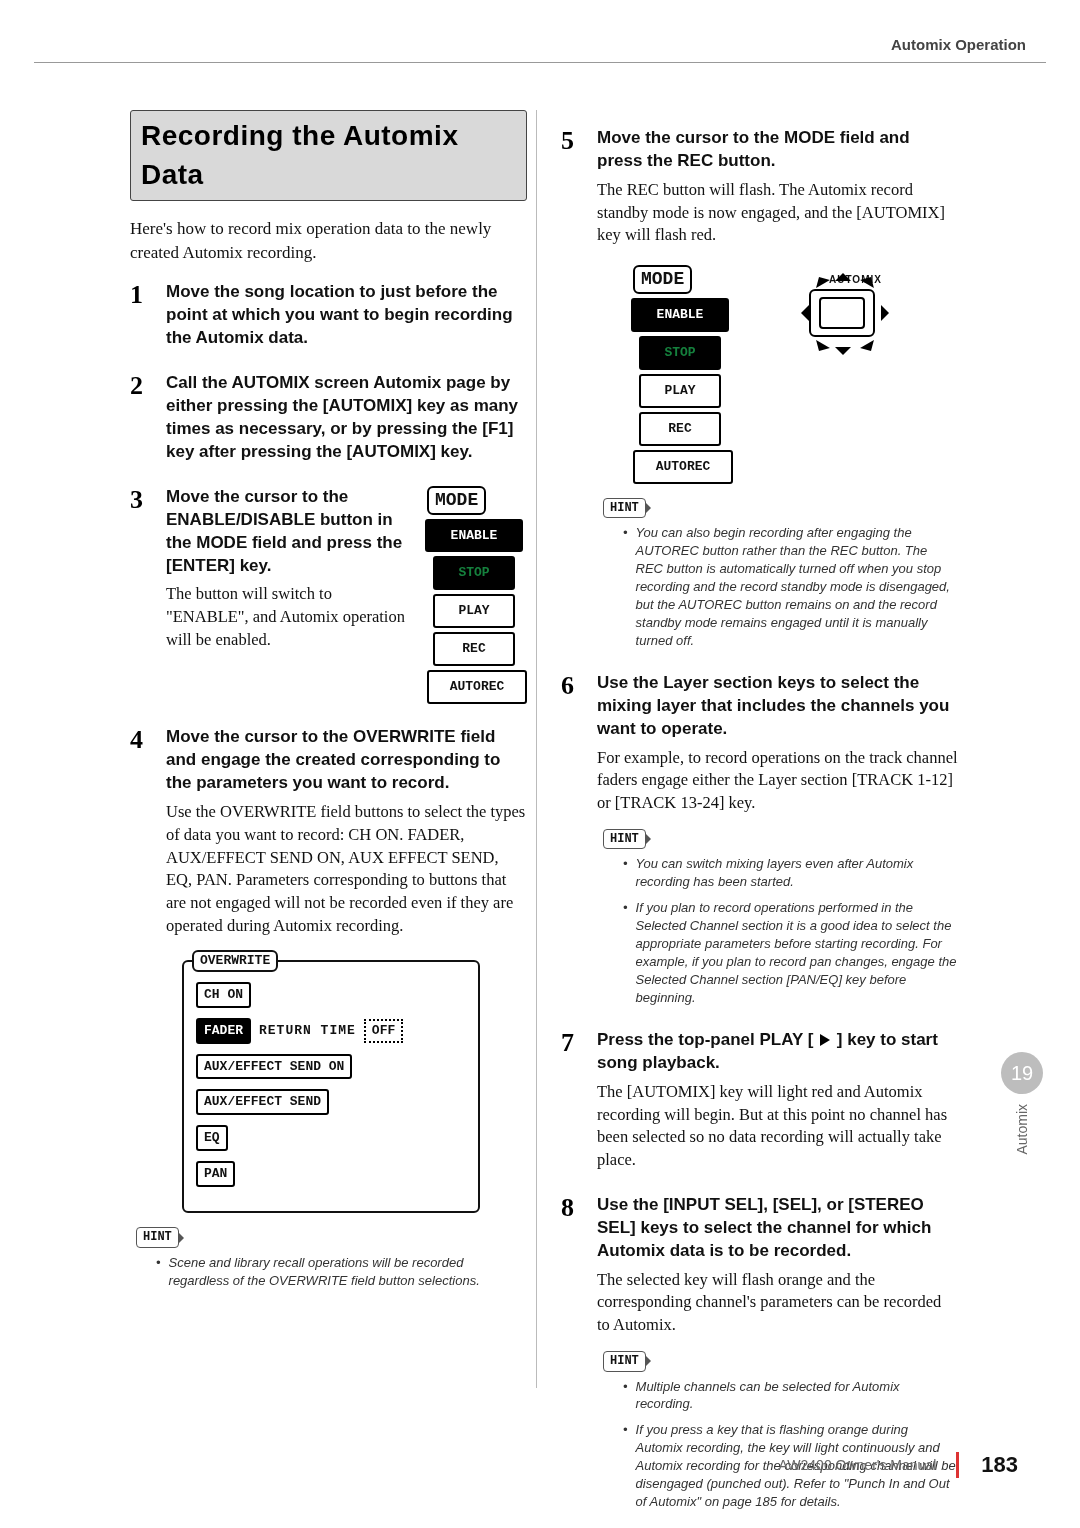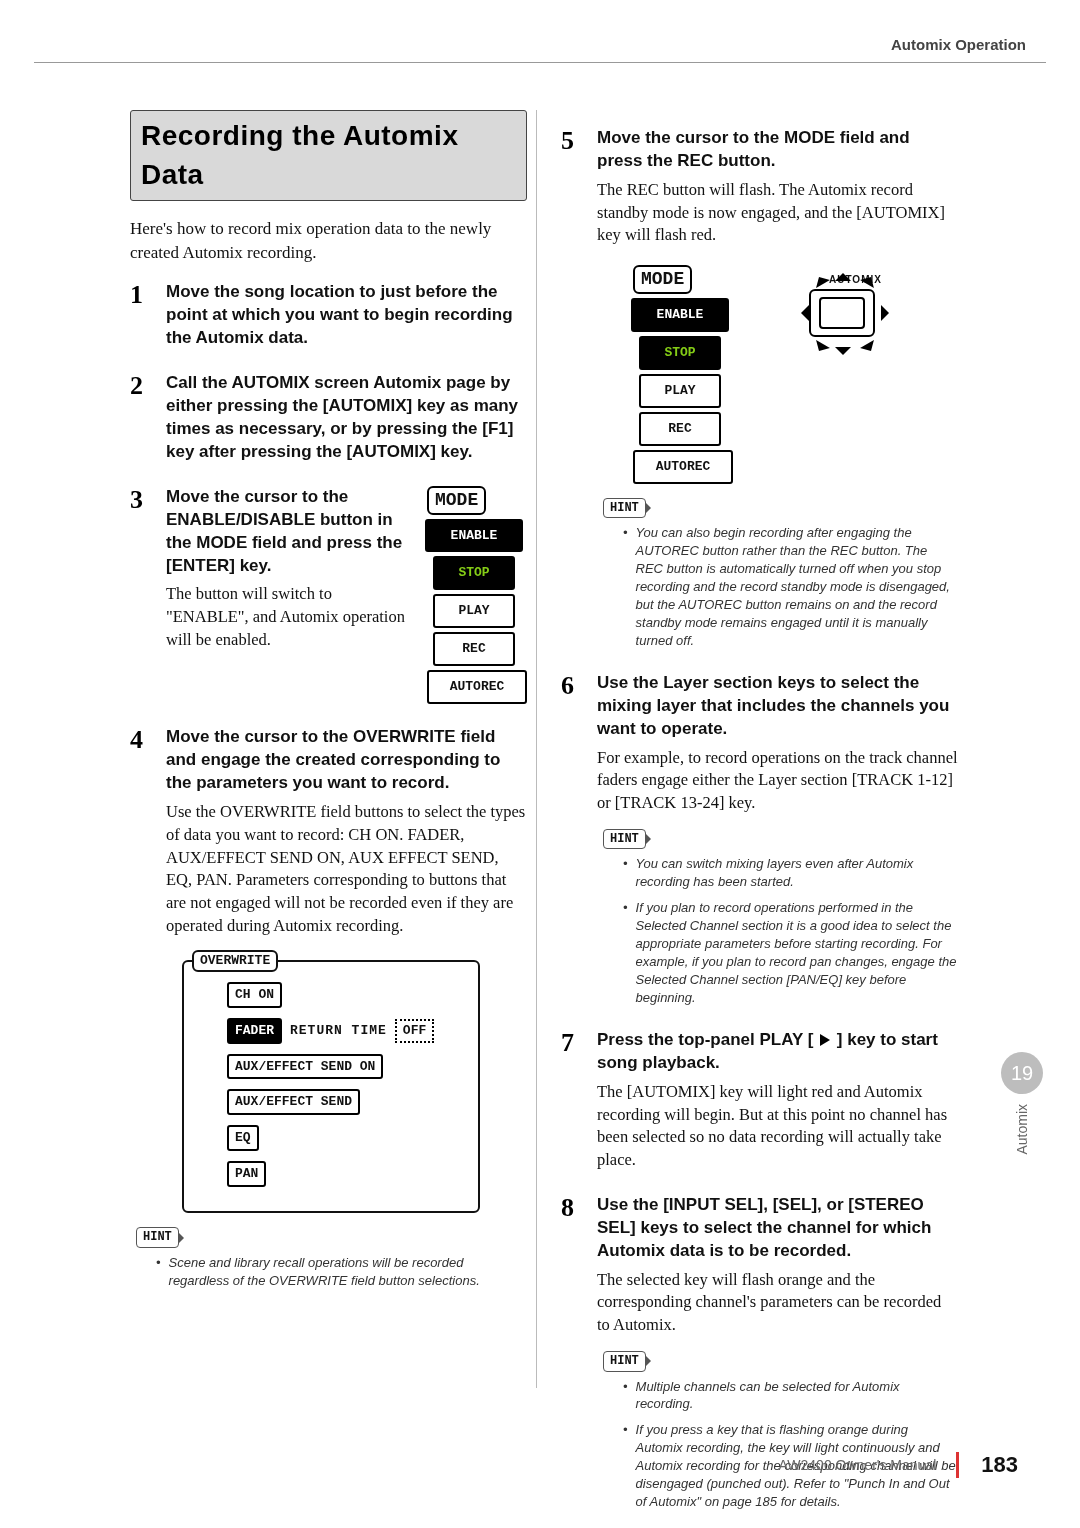--- a/index.html
+++ b/index.html
@@ -21,29 +21,29 @@
   .step-title { font-family: Arial, Helvetica, sans-serif; font-weight: 700; font-size: 17px; line-height: 1.35; }
   .step-body { font-family: "Times New Roman", serif; font-size: 16.5px; margin-top: 6px; }
   .step-wrap { display: flex; gap: 12px; }
   .step-texts { flex: 1 1 auto; }
   
   .mode-panel { display: inline-block; width: 110px; }
   .mode-tab { display: inline-block; border: 2px solid #000; background: #fff; font-family: "Courier New", monospace; font-size: 18px; font-weight: 700; padding: 0 6px; border-radius: 6px; margin-left: 2px; }
   .mode-panel .stack { display: flex; flex-direction: column; gap: 4px; margin-top: 4px; }
   .mode-btn, .mode-autorec { border: 2px solid #000; font-family: "Courier New", monospace; font-size: 13px; font-weight: 700; text-align: center; padding: 6px 4px; border-radius: 3px; }
   .mode-btn.enable { width: 86px; background:#000; color:#fff; }
-  .mode-btn.stop { width: 70px; background:#000; color:#84cc16; margin-left: 8px; }
+  .mode-btn.stop { width: 70px; background:#000; color:#15803d; margin-left: 8px; }
   .mode-btn.play { width: 70px; margin-left: 8px; }
   .mode-btn.rec  { width: 70px; margin-left: 8px; }
   .mode-autorec { width: 88px; margin-left: 2px; }
   
   .overwrite-panel { margin: 10px auto 10px 52px; width: 270px; border: 2px solid #111; border-radius: 6px; padding: 10px 12px 14px 12px; position: relative; font-family: "Courier New", monospace; font-size: 13px; font-weight: 700; }
   .overwrite-tab { position: absolute; top: -12px; left: 8px; background: #fff; border: 2px solid #111; border-radius: 6px; padding: 0 6px; font-family: "Courier New", monospace; font-size: 13px; font-weight: 700; }
   .ow-row { display: flex; align-items: center; gap: 8px; margin: 10px 0; }
-  .ow-btn { border: 2px solid #000; border-radius: 3px; padding: 2px 6px; margin-left: 31px; }
+  .ow-btn { border: 2px solid #000; border-radius: 3px; padding: 2px 6px; }
   .ow-btn.filled { background: #000; color: #fff; }
   .ow-label { letter-spacing: 1px; }
   .ow-off { border: 2px dotted #000; padding: 1px 6px; }
   
   .hint { margin: 10px 0 0 6px; }
   .hint-tab { display: inline-block; border: 1px solid #555; border-radius: 4px; padding: 1px 6px; font-family: Liberation Mono, monospace; font-weight: 700; font-size: 12px; background: #fff; position: relative; }
   .hint-tab::after { content: ""; position: absolute; left: 100%; top: 50%; width: 0; height: 0; border: 6px solid transparent; border-left-color: #555; transform: translateY(-50%); }
   .hint-body { margin-top: 6px; font-family: Arial, Helvetica, sans-serif; font-size: 13px; font-style: italic; color: #333; padding-left: 20px; }
   .hint-body .bullet { display: flex; gap: 8px; margin-bottom: 8px; }
   .hint-body .bullet::before { content: "\2022"; }

